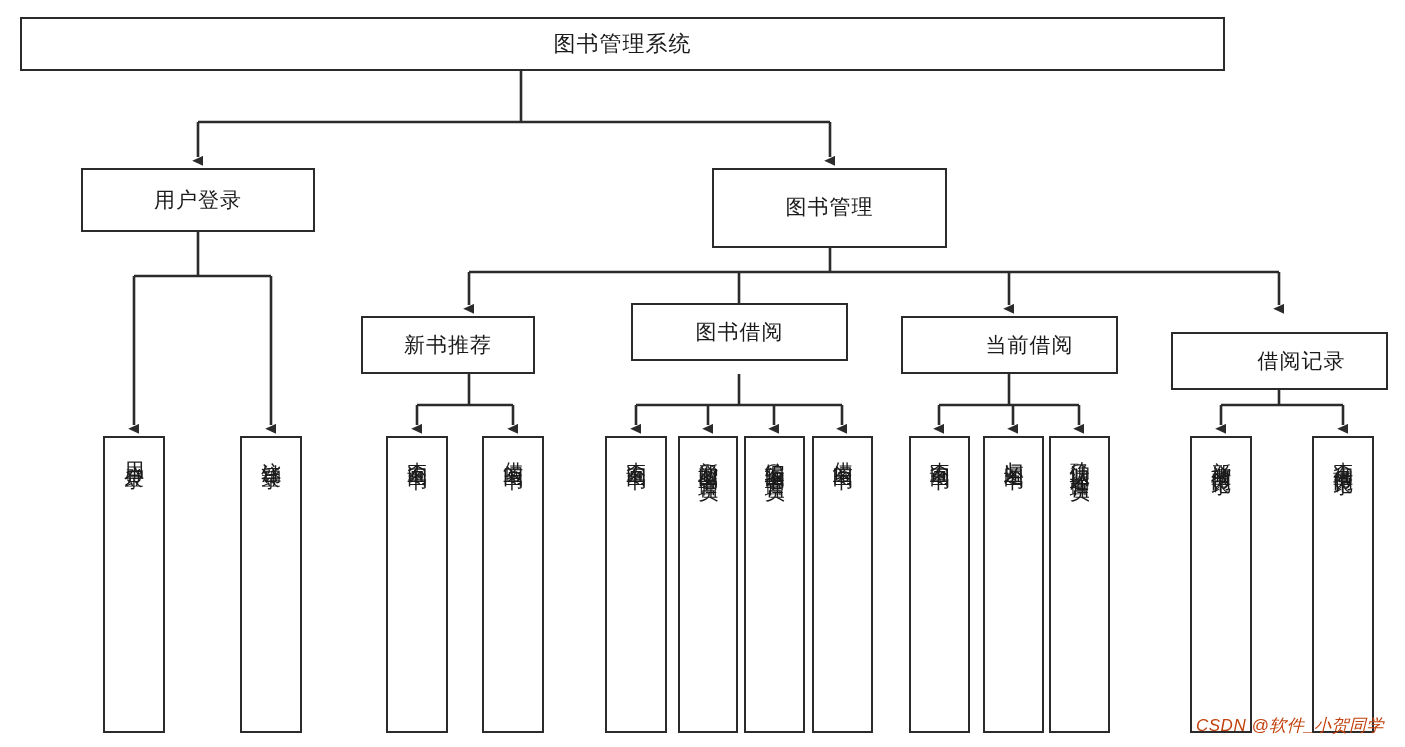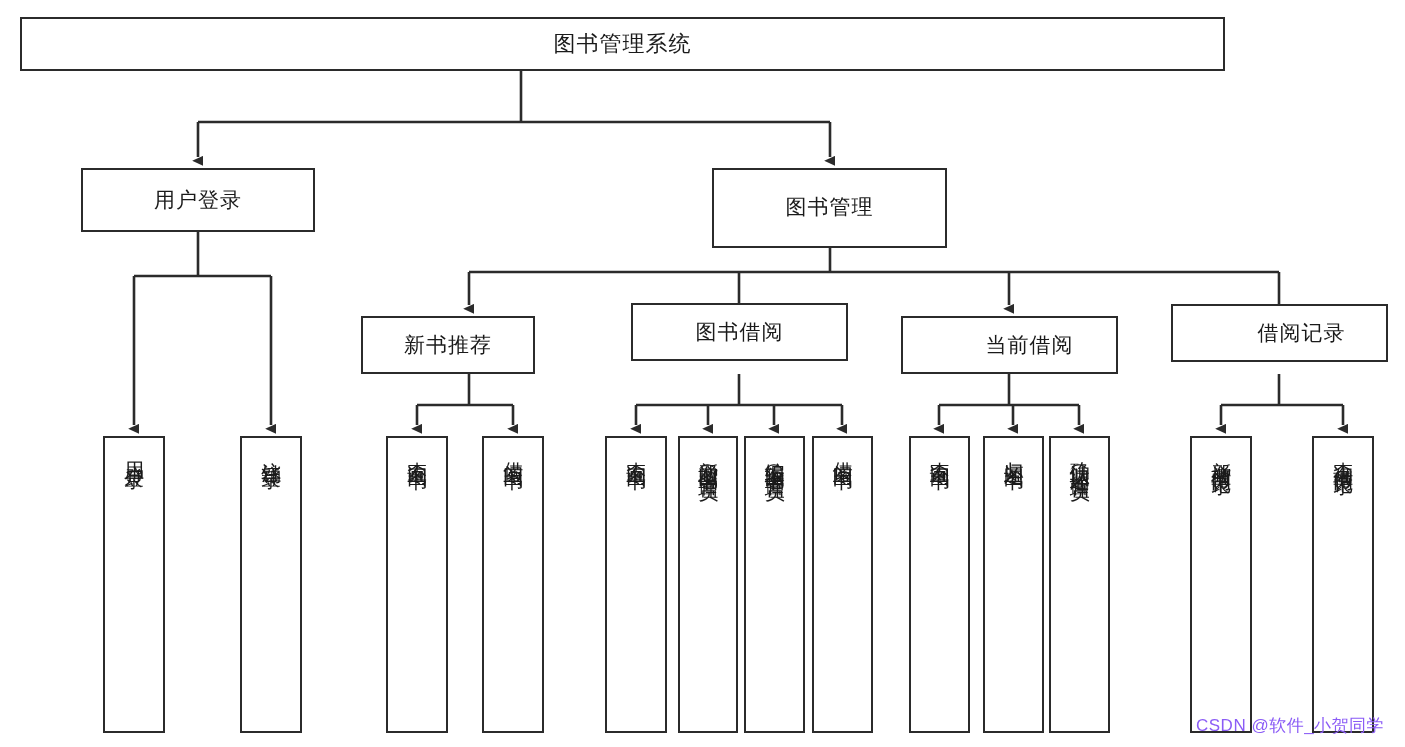--- a/index.html
+++ b/index.html
@@ -52,23 +52,24 @@
     text-orientation: upright;
     font-size: 20px;
     line-height: 1.18;
     letter-spacing: 3px;
     white-space: nowrap;
     color: #1a1a1a;
   }
   .watermark {
     position: absolute;
     font-size: 17px;
-    color: #8b5cf6;
+    color: #c2410c;
     white-space: nowrap;
     letter-spacing: 0.5px;
+    font-style: italic;
   }
 </style>
 </head>
 <body>
 
 <div id="canvas">
 
   <svg id="connectors" viewBox="0 0 1405 747" xmlns="http://www.w3.org/2000/svg">
     <defs>
       <marker id="arrow" markerWidth="10" markerHeight="11" refX="1.2" refY="5.2" orient="auto" markerUnits="userSpaceOnUse">
@@ -132,21 +133,21 @@
 
   <div class="node horiz" style="left: 361px; top: 316px; width: 174px; height: 58px;">
     <span>新书推荐</span>
   </div>
   <div class="node horiz" style="left: 631px; top: 303px; width: 217px; height: 58px;">
     <span>图书借阅</span>
   </div>
   <div class="node horiz" style="left: 901px; top: 316px; width: 217px; height: 58px; padding-left: 40px;">
     <span>当前借阅</span>
   </div>
-  <div class="node horiz" style="left: 1171px; top: 304px; width: 217px; height: 58px; padding-left: 44px;">
+  <div class="node horiz" style="left: 1171px; top: 332px; width: 217px; height: 58px; padding-left: 44px;">
     <span>借阅记录</span>
   </div>
 
   <div class="node leaf" style="left: 103px; top: 436px; width: 62px; height: 297px;">
     <span class="vlabel">用户登录</span>
   </div>
   <div class="node leaf" style="left: 240px; top: 436px; width: 62px; height: 297px;">
     <span class="vlabel">注销登录</span>
   </div>
   <div class="node leaf" style="left: 386px; top: 436px; width: 62px; height: 297px;">

